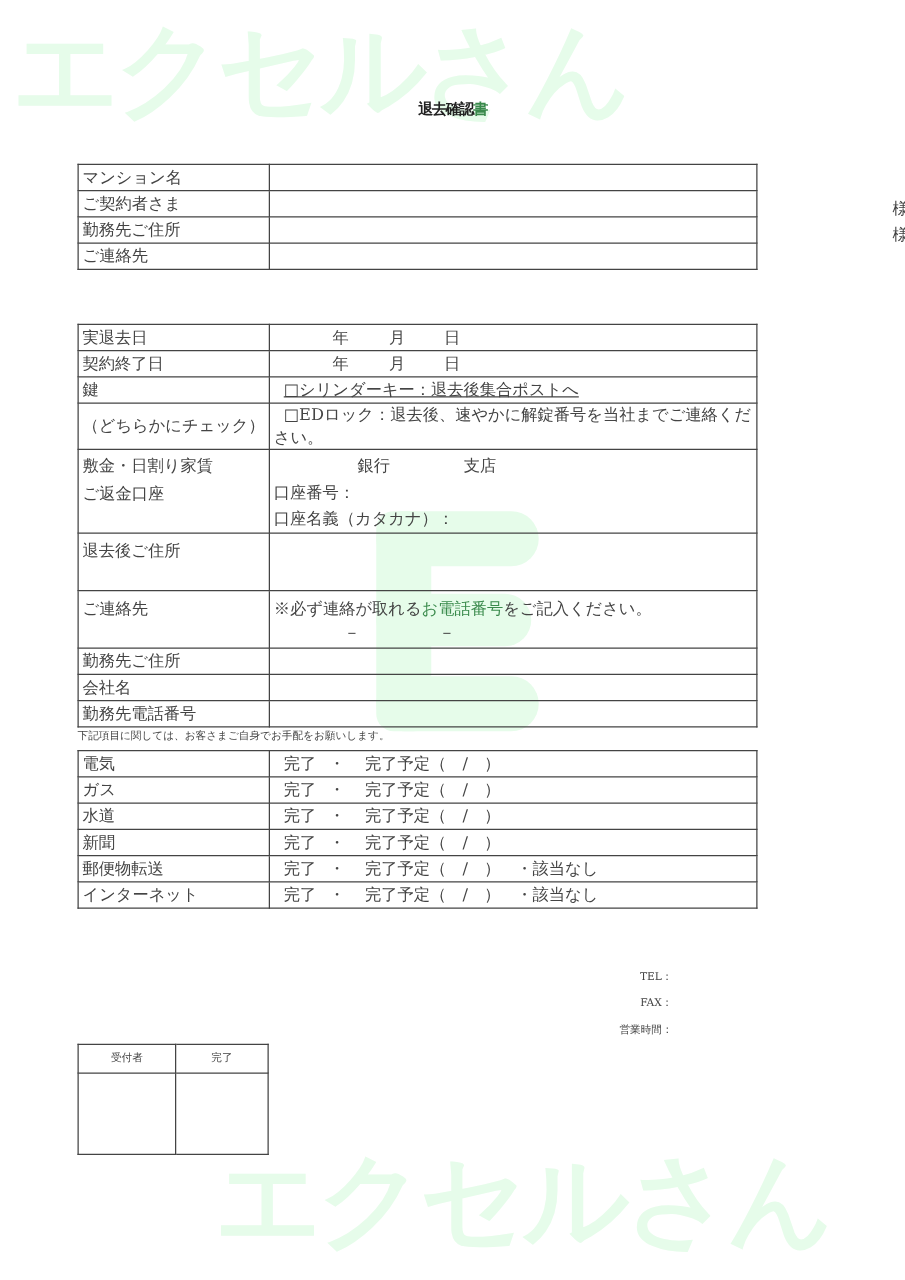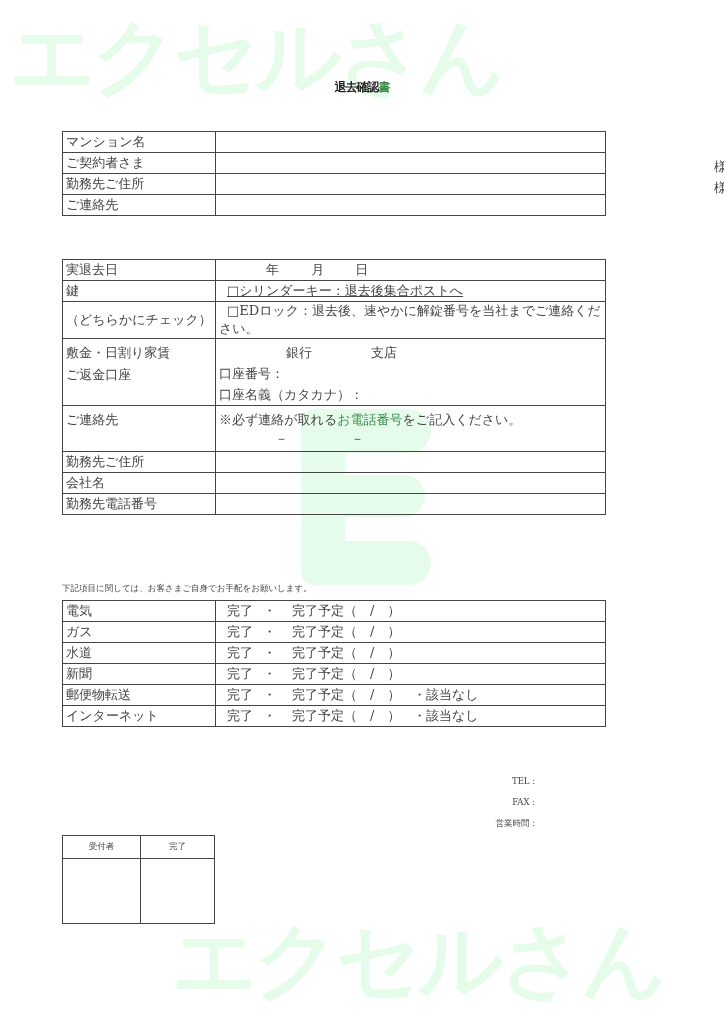--- a/index.html
+++ b/index.html
@@ -66,37 +66,49 @@
   <tbody>
       <tr>
     <td class="label">実退去日</td>
     <td>
       <span style="margin-left:47px;">年</span>
       <span style="margin-left:28px;">月</span>
       <span style="margin-left:27px;">日</span>
     </td>
   </tr>
   <tr>
+    <td class="label">契約終了日</td>
+    <td>
+      <span style="margin-left:47px;">年</span>
+      <span style="margin-left:28px;">月</span>
+      <span style="margin-left:27px;">日</span>
+    </td>
+  </tr>
+  <tr>
     <td class="label">鍵</td>
     <td><span style="margin-left:8px;text-decoration:underline;">□シリンダーキー：退去後集合ポストへ</span></td>
   </tr>
   <tr>
     <td class="label">（どちらかにチェック）</td>
     <td><span style="margin-left:8px;">□EDロック：退去後、速やかに解錠番号を当社までご連絡ください。</span></td>
   </tr>
   <tr>
     <td class="label" style="height:62px;vertical-align:top;padding-top:3px;line-height:22px;">
       <div>敷金・日割り家賃</div>
       <div>ご返金口座</div>
     </td>
     <td style="vertical-align:top;padding-top:3px;line-height:21px;">
       <div><span style="margin-left:67px;text-align:right;">銀行</span><span style="margin-left:59px;">支店</span></div>
       <div>口座番号：</div>
       <div>口座名義（カタカナ）：</div>
     </td>
+  </tr>
+  <tr>
+    <td class="label" style="height:40px;vertical-align:top;padding-top:5px;">退去後ご住所</td>
+    <td></td>
   </tr>
   <tr>
     <td class="label" style="height:40px;vertical-align:top;padding-top:5px;">ご連絡先</td>
     <td style="vertical-align:top;padding-top:4px;line-height:19px;font-family:Liberation Serif, serif;">
       <div><span>※必ず連絡が取れる</span><span class="gtext">お電話番号</span><span>をご記入ください。</span></div>
       <div><span style="margin-left:56px;">－</span><span style="margin-left:63px;">－</span></div>
     </td>
   </tr>
   <tr>
     <td class="label">勤務先ご住所</td>

